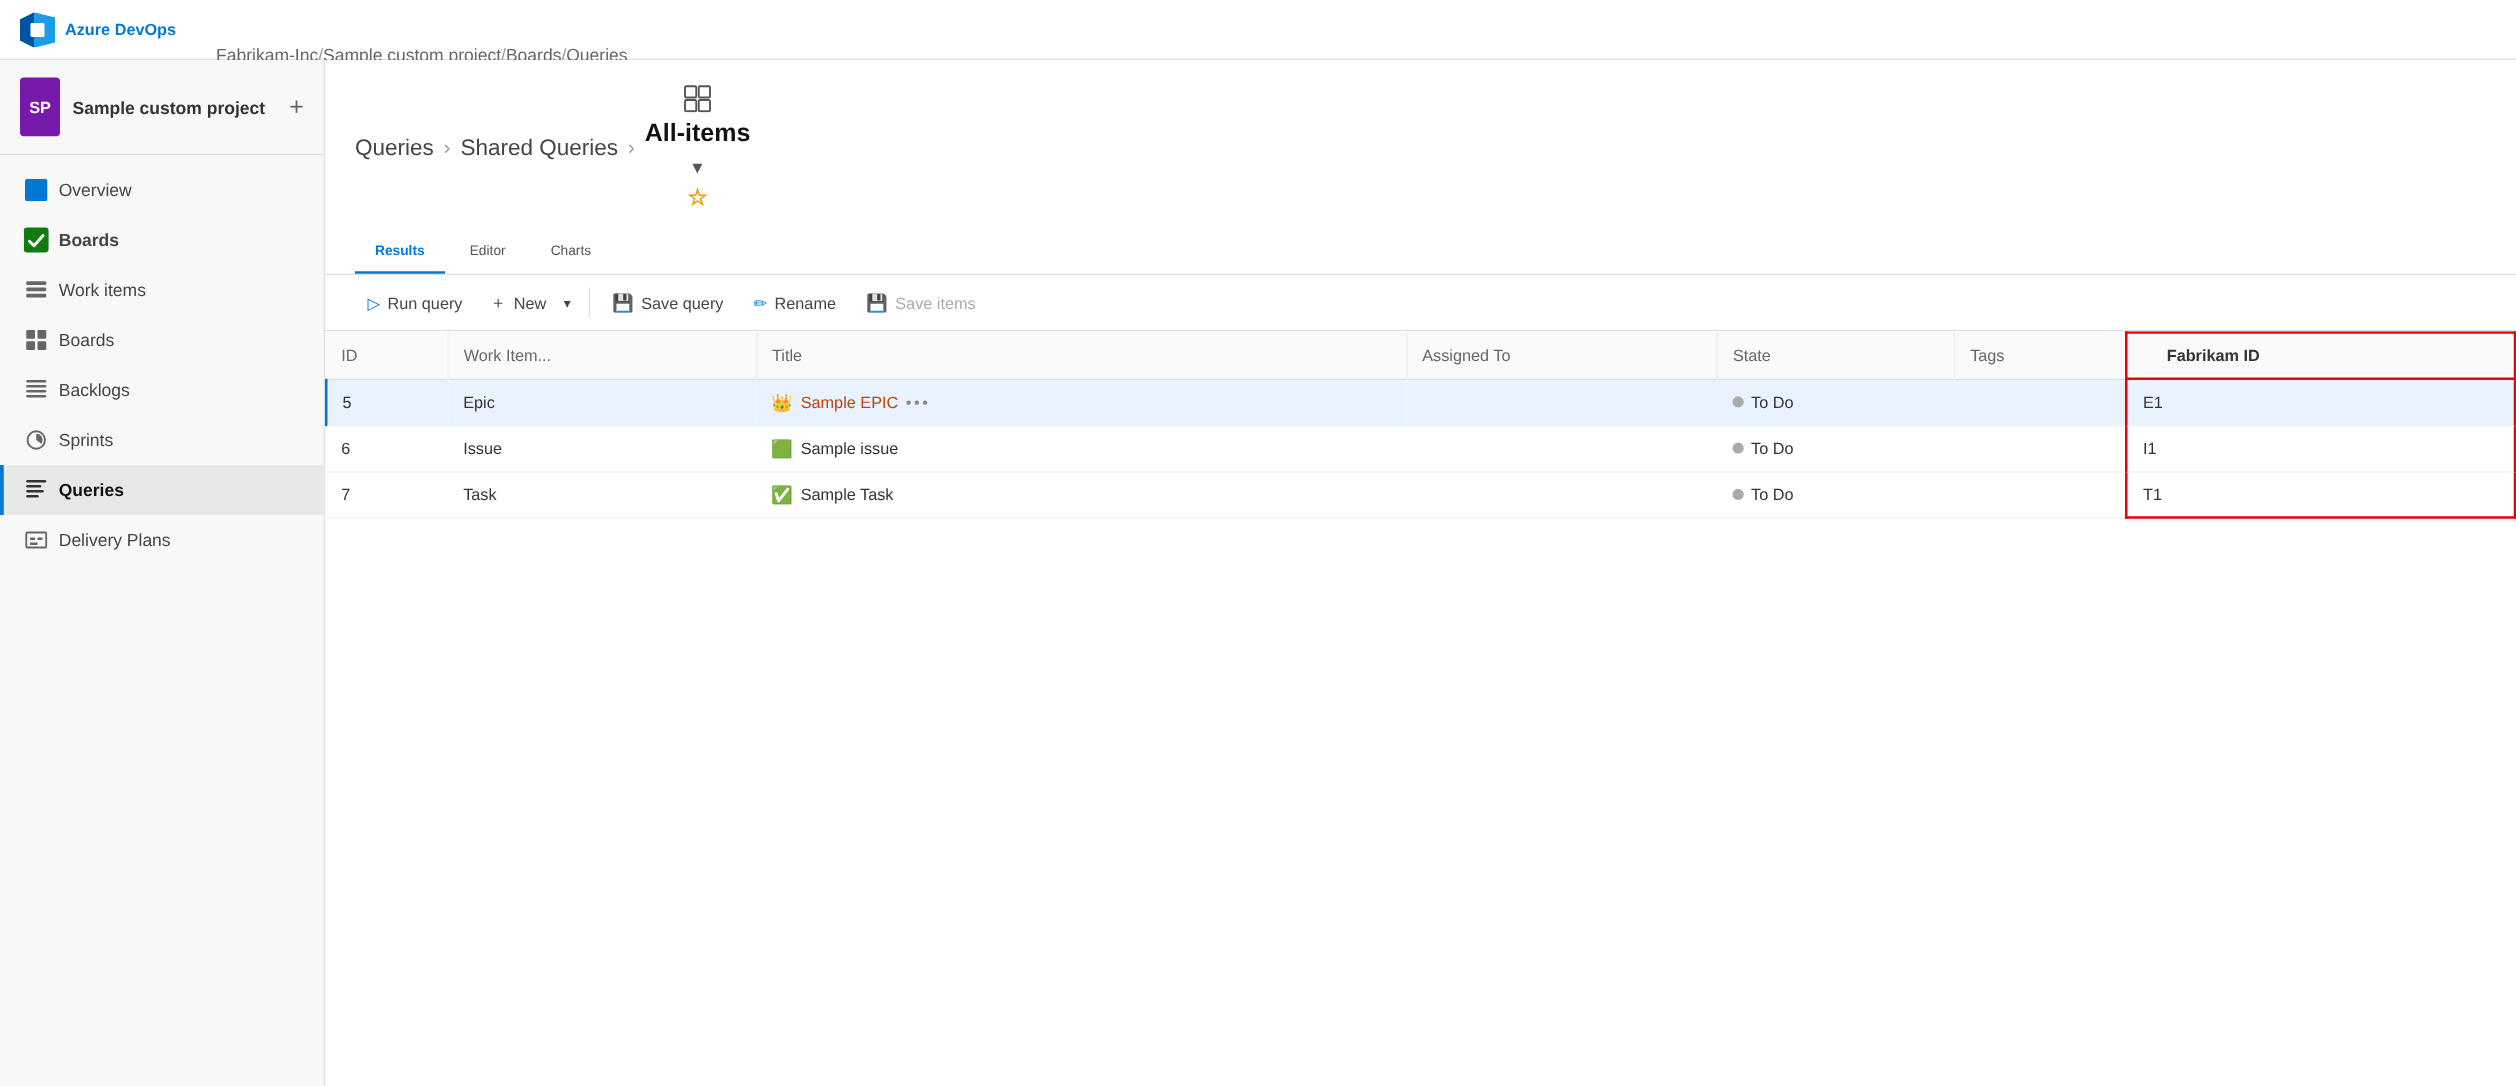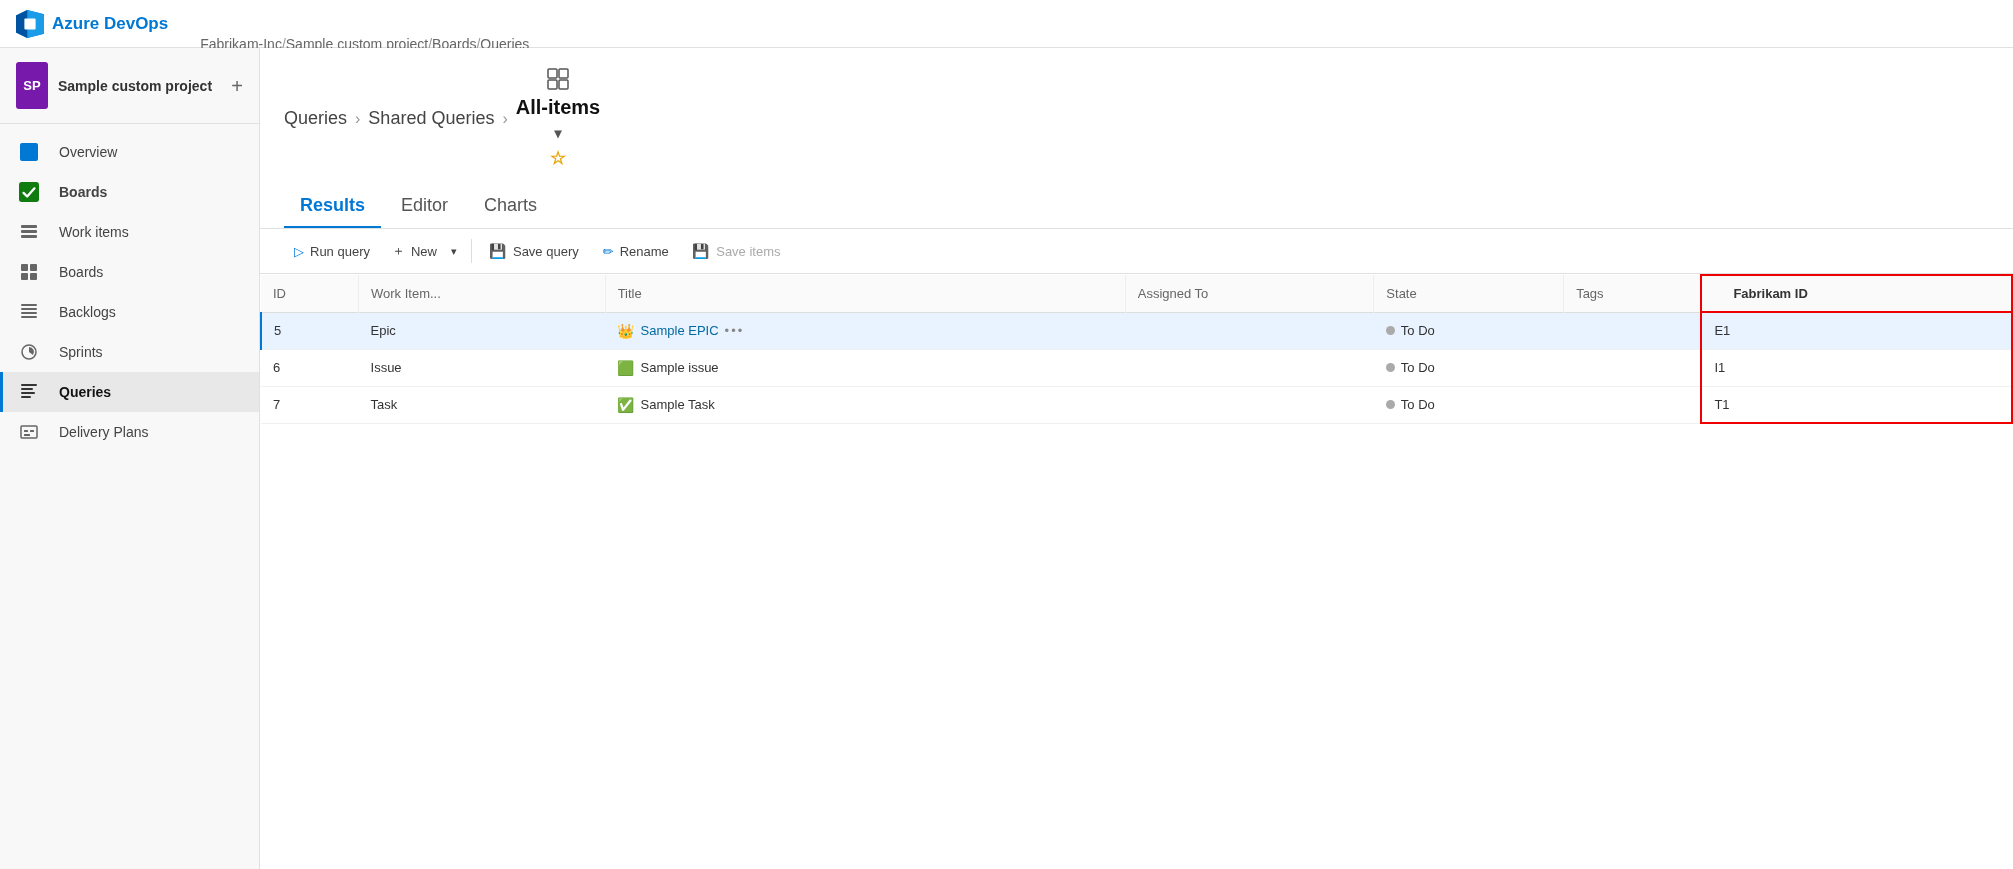--- a/index.html
+++ b/index.html
@@ -15,21 +15,21 @@
       padding: 0 16px;
       gap: 8px;
       flex-shrink: 0;
     }
     .top-bar-logo {
       display: flex;
       align-items: center;
       gap: 8px;
       color: #0078d4;
       font-weight: 600;
-      font-size: 17px;
+      font-size: 13px;
     }
     .azure-logo {
       width: 28px;
       height: 28px;
     }
     .top-bar-breadcrumb {
       display: flex;
       align-items: flex-start;
       gap: 0;
       color: #666;
@@ -88,21 +88,21 @@
       line-height: 1;
     }
     .sidebar-nav {
       display: flex;
       flex-direction: column;
       padding: 8px 0;
     }
     .sidebar-item {
       display: flex;
       align-items: center;
-      gap: 20px;
+      gap: 8px;
       padding: 10px 16px;
       cursor: pointer;
       color: #444;
       font-size: 14px;
       border-left: 3px solid transparent;
     }
     .sidebar-item.active {
       background: #e8e8e8;
       border-left-color: #0078d4;
       font-weight: 600;
@@ -156,21 +156,21 @@
     
     .tabs {
       display: flex;
       align-items: center;
       gap: 0;
     }
     .tab {
       padding: 10px 16px;
       cursor: pointer;
       color: #555;
-      font-size: 18px;
+      font-size: 11px;
       border-bottom: 2px solid transparent;
       margin-right: 4px;
     }
     .tab.active {
       color: #0078d4;
       border-bottom-color: #0078d4;
       font-weight: 600;
     }
 
     
@@ -494,21 +494,21 @@
           </tr>
         </thead>
         <tbody>
 
           <tr class="selected">
             <td>5</td>
             <td>Epic</td>
             <td>
               <span class="work-item-icon">
                 <span style="color:#e8a200; font-size:14px;">👑</span>
-                <span style="color:#0369a1; cursor:pointer;">Sample EPIC</span>
+                <span style="color:#c2410c; cursor:pointer;">Sample EPIC</span>
                 <span class="more-dots">•••</span>
               </span>
             </td>
             <td></td>
             <td>
               <span class="state-dot"></span>To Do
             </td>
             <td></td>
             <td class="fabrikam-col-cell">E1</td>
           </tr>

